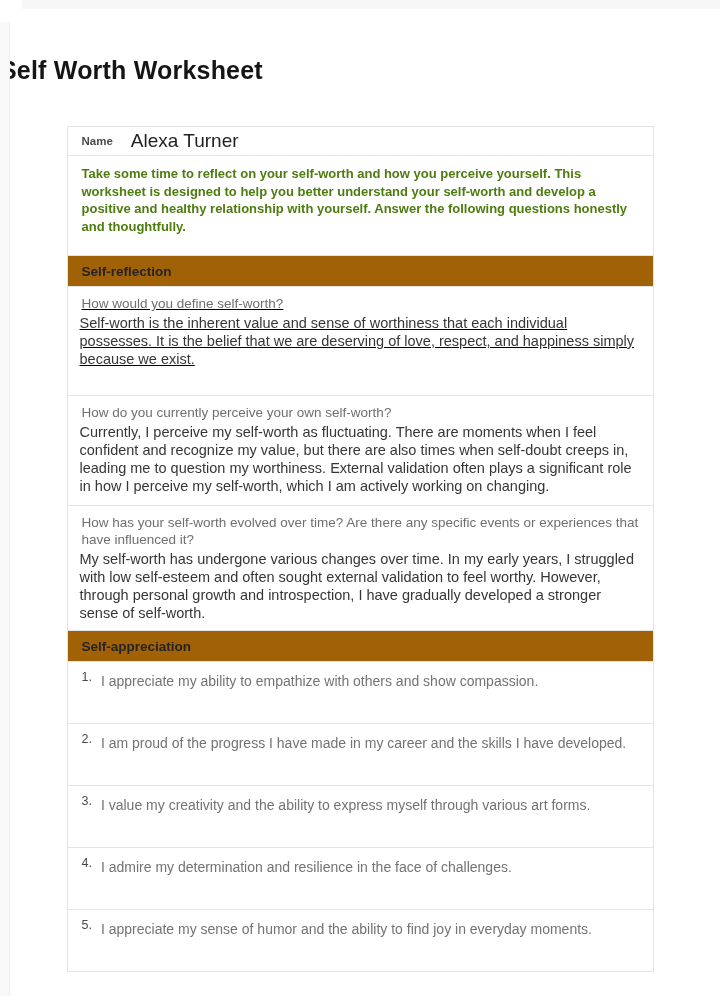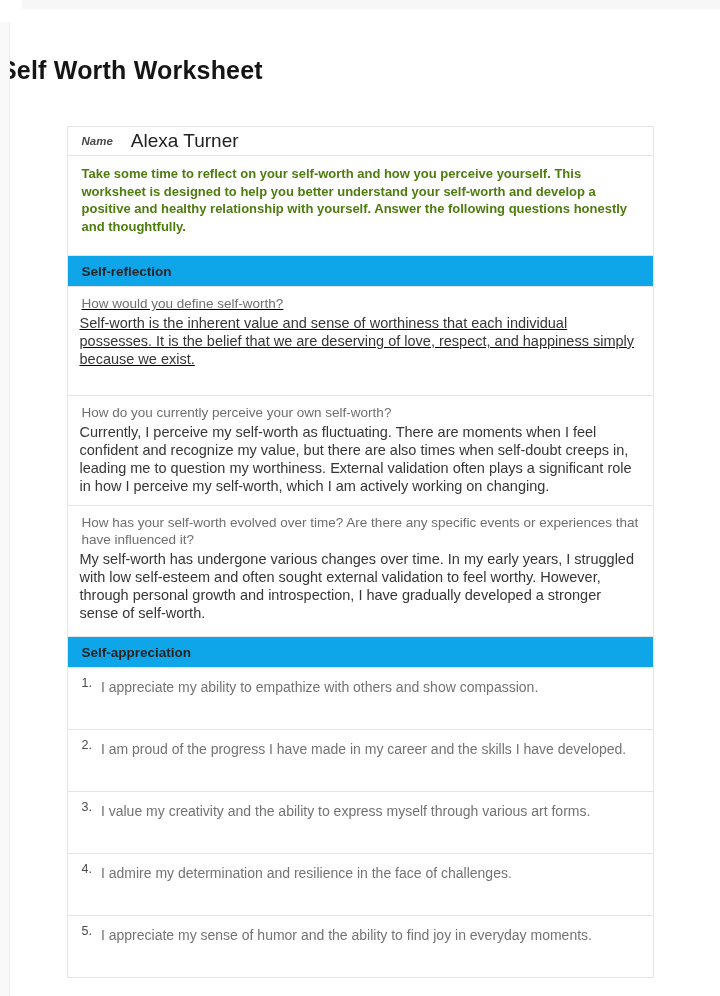--- a/index.html
+++ b/index.html
@@ -53,40 +53,39 @@
   .name-row {
     display: flex;
     align-items: center;
     padding: 3px 12px 3px 14px;
   }
   .name-label {
     font-size: 11.5px;
     font-weight: bold;
     color: #4a4a4a;
     margin-right: 18px;
-    font-style: italic;
   }
   .name-value {
     font-size: 19px;
     color: #222222;
   }
 
   
   .intro-row { padding: 9px 12px 20px 14px; }
   .note-text {
     font-size: 13px;
     line-height: 17.5px;
     color: #4d7c0f;
     max-width: 560px;
     font-weight: bold;
   }
 
   
   .header-row {
-    background: #0ea5e9;
+    background: #a16207;
     padding: 6px 12px 6px 14px;
   }
   .header-row .header-label {
     font-size: 13.5px;
     font-weight: bold;
     color: #242424;
   }
 
   
   .qa-row { padding: 8px 12px 10px 12px; }
@@ -99,21 +98,21 @@
   }
   .answer {
     margin-top: 2px;
     font-size: 14.5px;
     line-height: 18px;
     color: #363636;
     max-width: 568px;
   }
   .qa-row.pb-lg { padding-bottom: 27px; text-decoration: underline; }
   .qa-row.pb-md { padding-bottom: 10px; }
-  .qa-row.pb-sm { padding-bottom: 14px; }
+  .qa-row.pb-sm { padding-bottom: 8px; }
 
   .instr-row { padding: 9px 12px 9px 14px; }
 
   
   .item-row {
     padding: 10px 12px 33px 14px;
     display: flex;
     align-items: flex-start;
   }
   .item-number {

